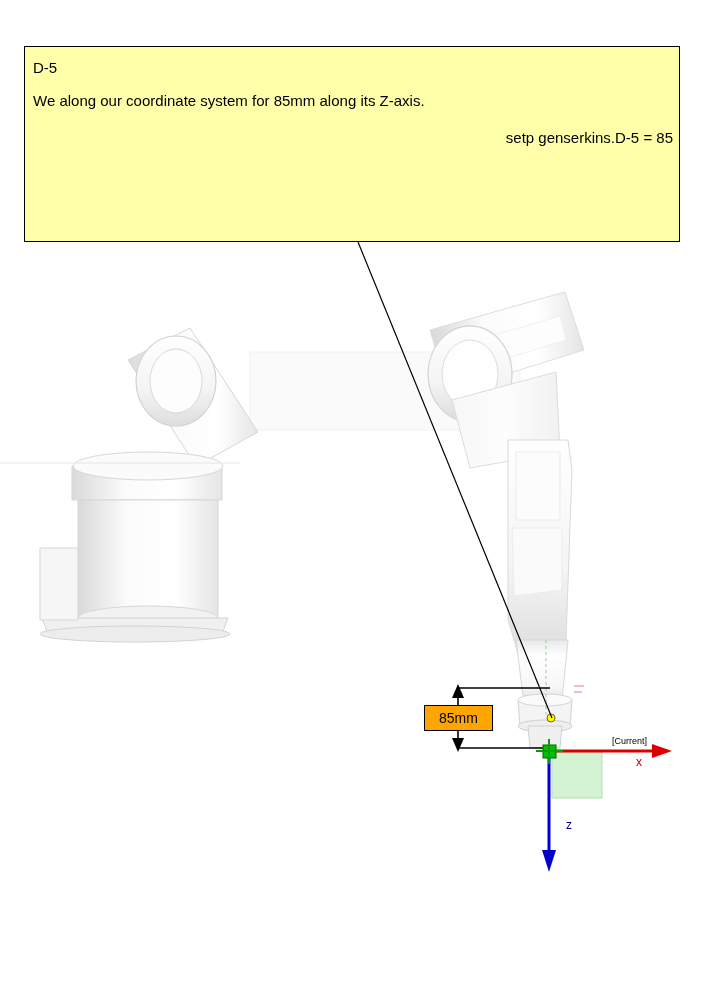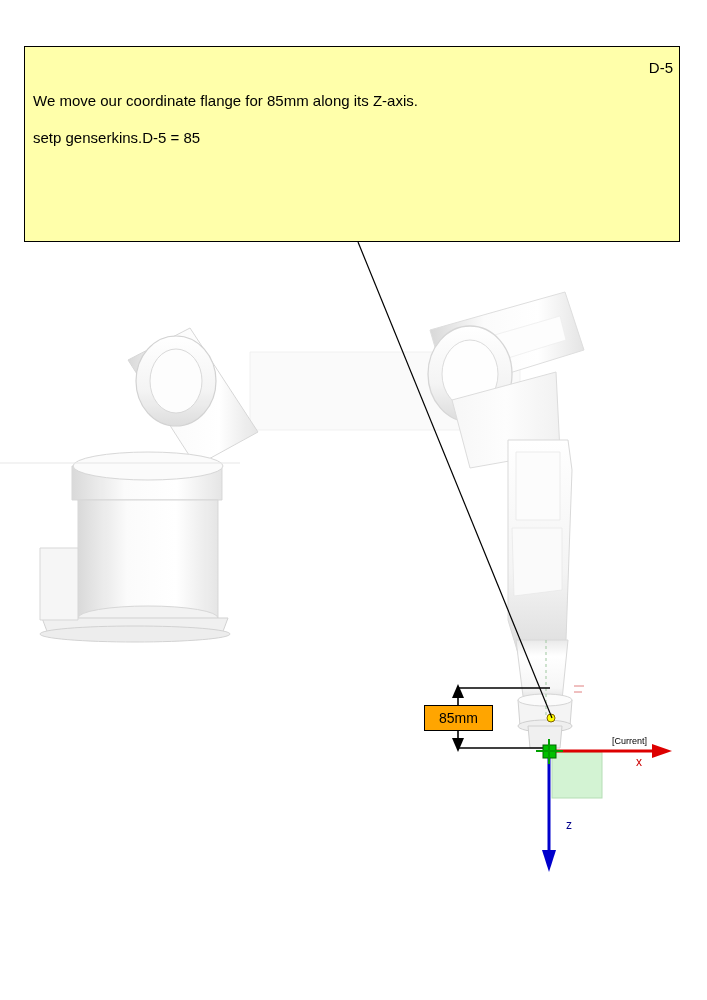--- a/index.html
+++ b/index.html
@@ -33,34 +33,34 @@
     background: #ffffaa;
     border: 1px solid #000000;
     box-sizing: border-box;
     padding: 12px 6px 6px 8px;
   }
   .note-title {
     font-size: 15px;
     color: #000000;
     line-height: 18px;
     margin: 0 0 14px 0;
-    text-align: right;
   }
   .note-para {
     font-size: 15px;
     color: #000000;
     line-height: 19px;
     margin: 0 0 14px 0;
     white-space: pre-wrap;
   }
   .note-code {
     font-size: 15px;
     color: #000000;
     line-height: 19px;
     margin: 18px 0 0 0;
+    text-align: right;
   }
 
   
   .robot-layer {
     position: absolute;
     left: 0; top: 0;
     width: 707px;
     height: 1000px;
   }
 
@@ -220,21 +220,21 @@
       <line x1="549" y1="739" x2="549" y2="764" stroke="#00a000" stroke-width="2"></line>
     </g>
   </svg>
 
   <svg class="leader-layer" viewBox="0 0 707 1000" width="707" height="1000">
     <line x1="358" y1="242" x2="552" y2="718" stroke="#000000" stroke-width="1.2"></line>
   </svg>
 
   <div class="note-box">
     <div class="note-title">D-5</div>
-    <div class="note-para">We move our coordinate flange for 85mm along its Z-axis.</div>
+    <div class="note-para">We along our coordinate system for 85mm along its Z-axis.</div>
     <div class="note-code">setp genserkins.D-5 =  85</div>
   </div>
 
   <div class="dim-label">85mm</div>
   <div class="current-label">[Current]</div>
   <div class="axis-x-label">x</div>
   <div class="axis-z-label">z</div>
 
 </div>
 

